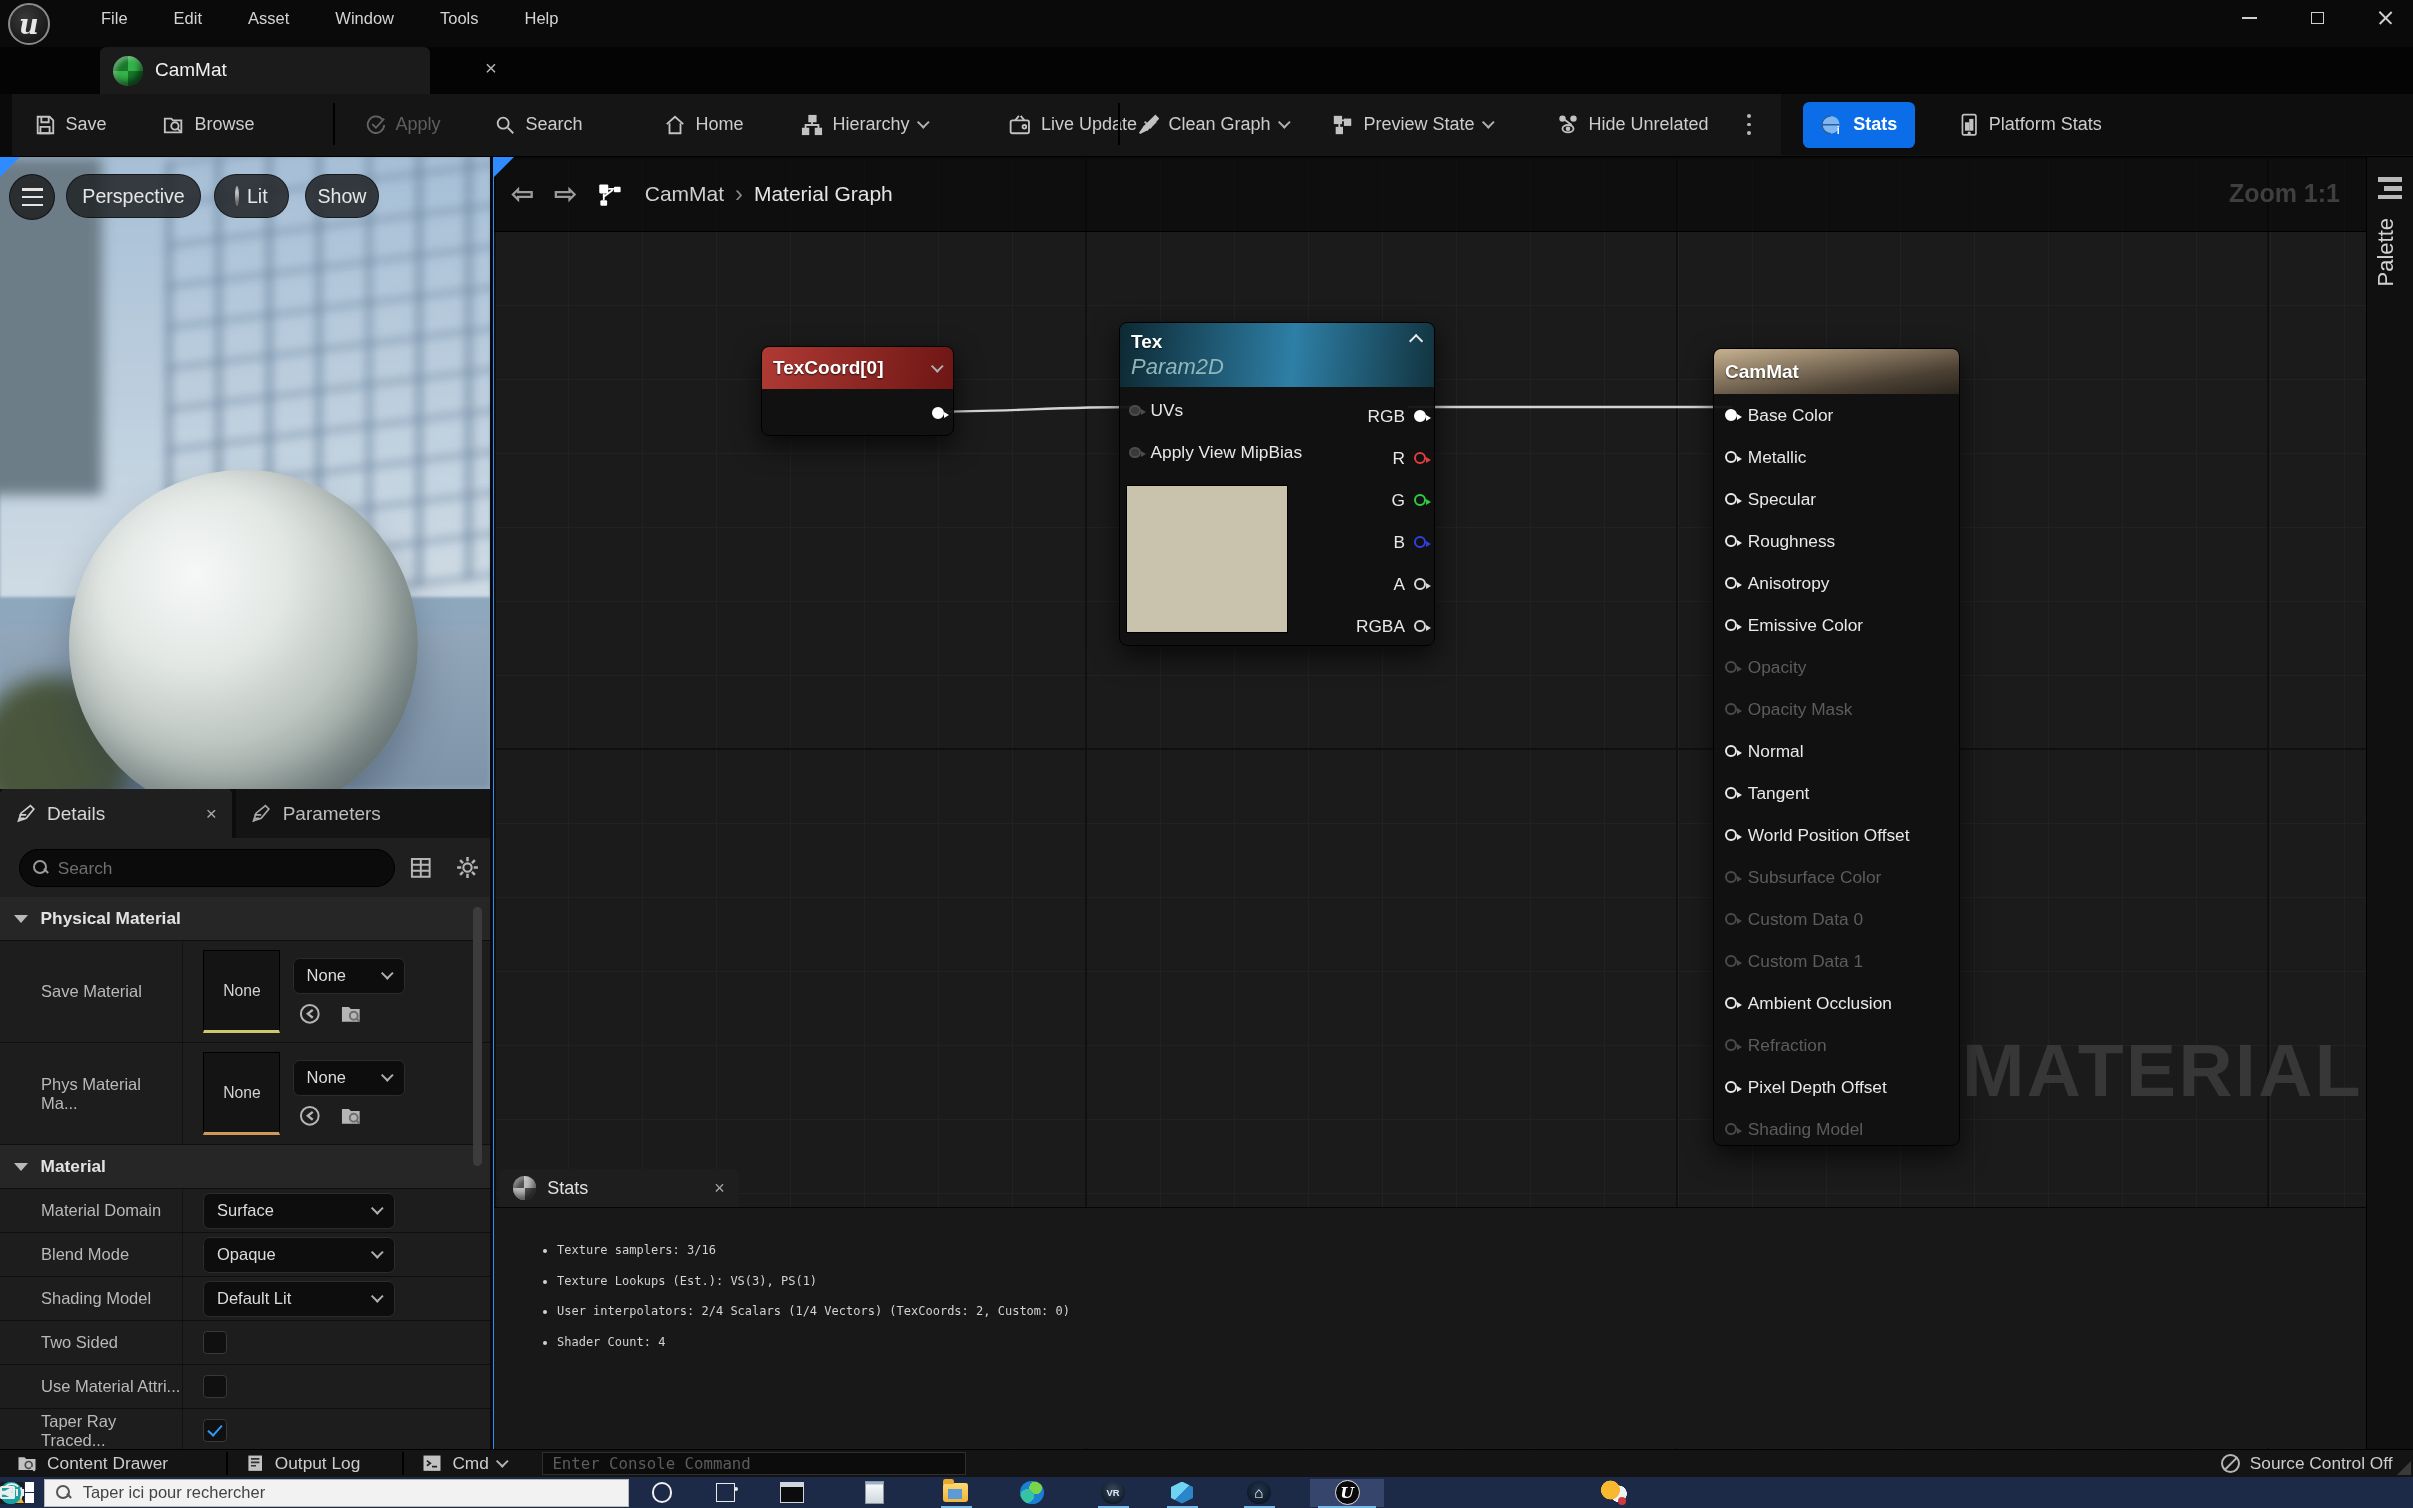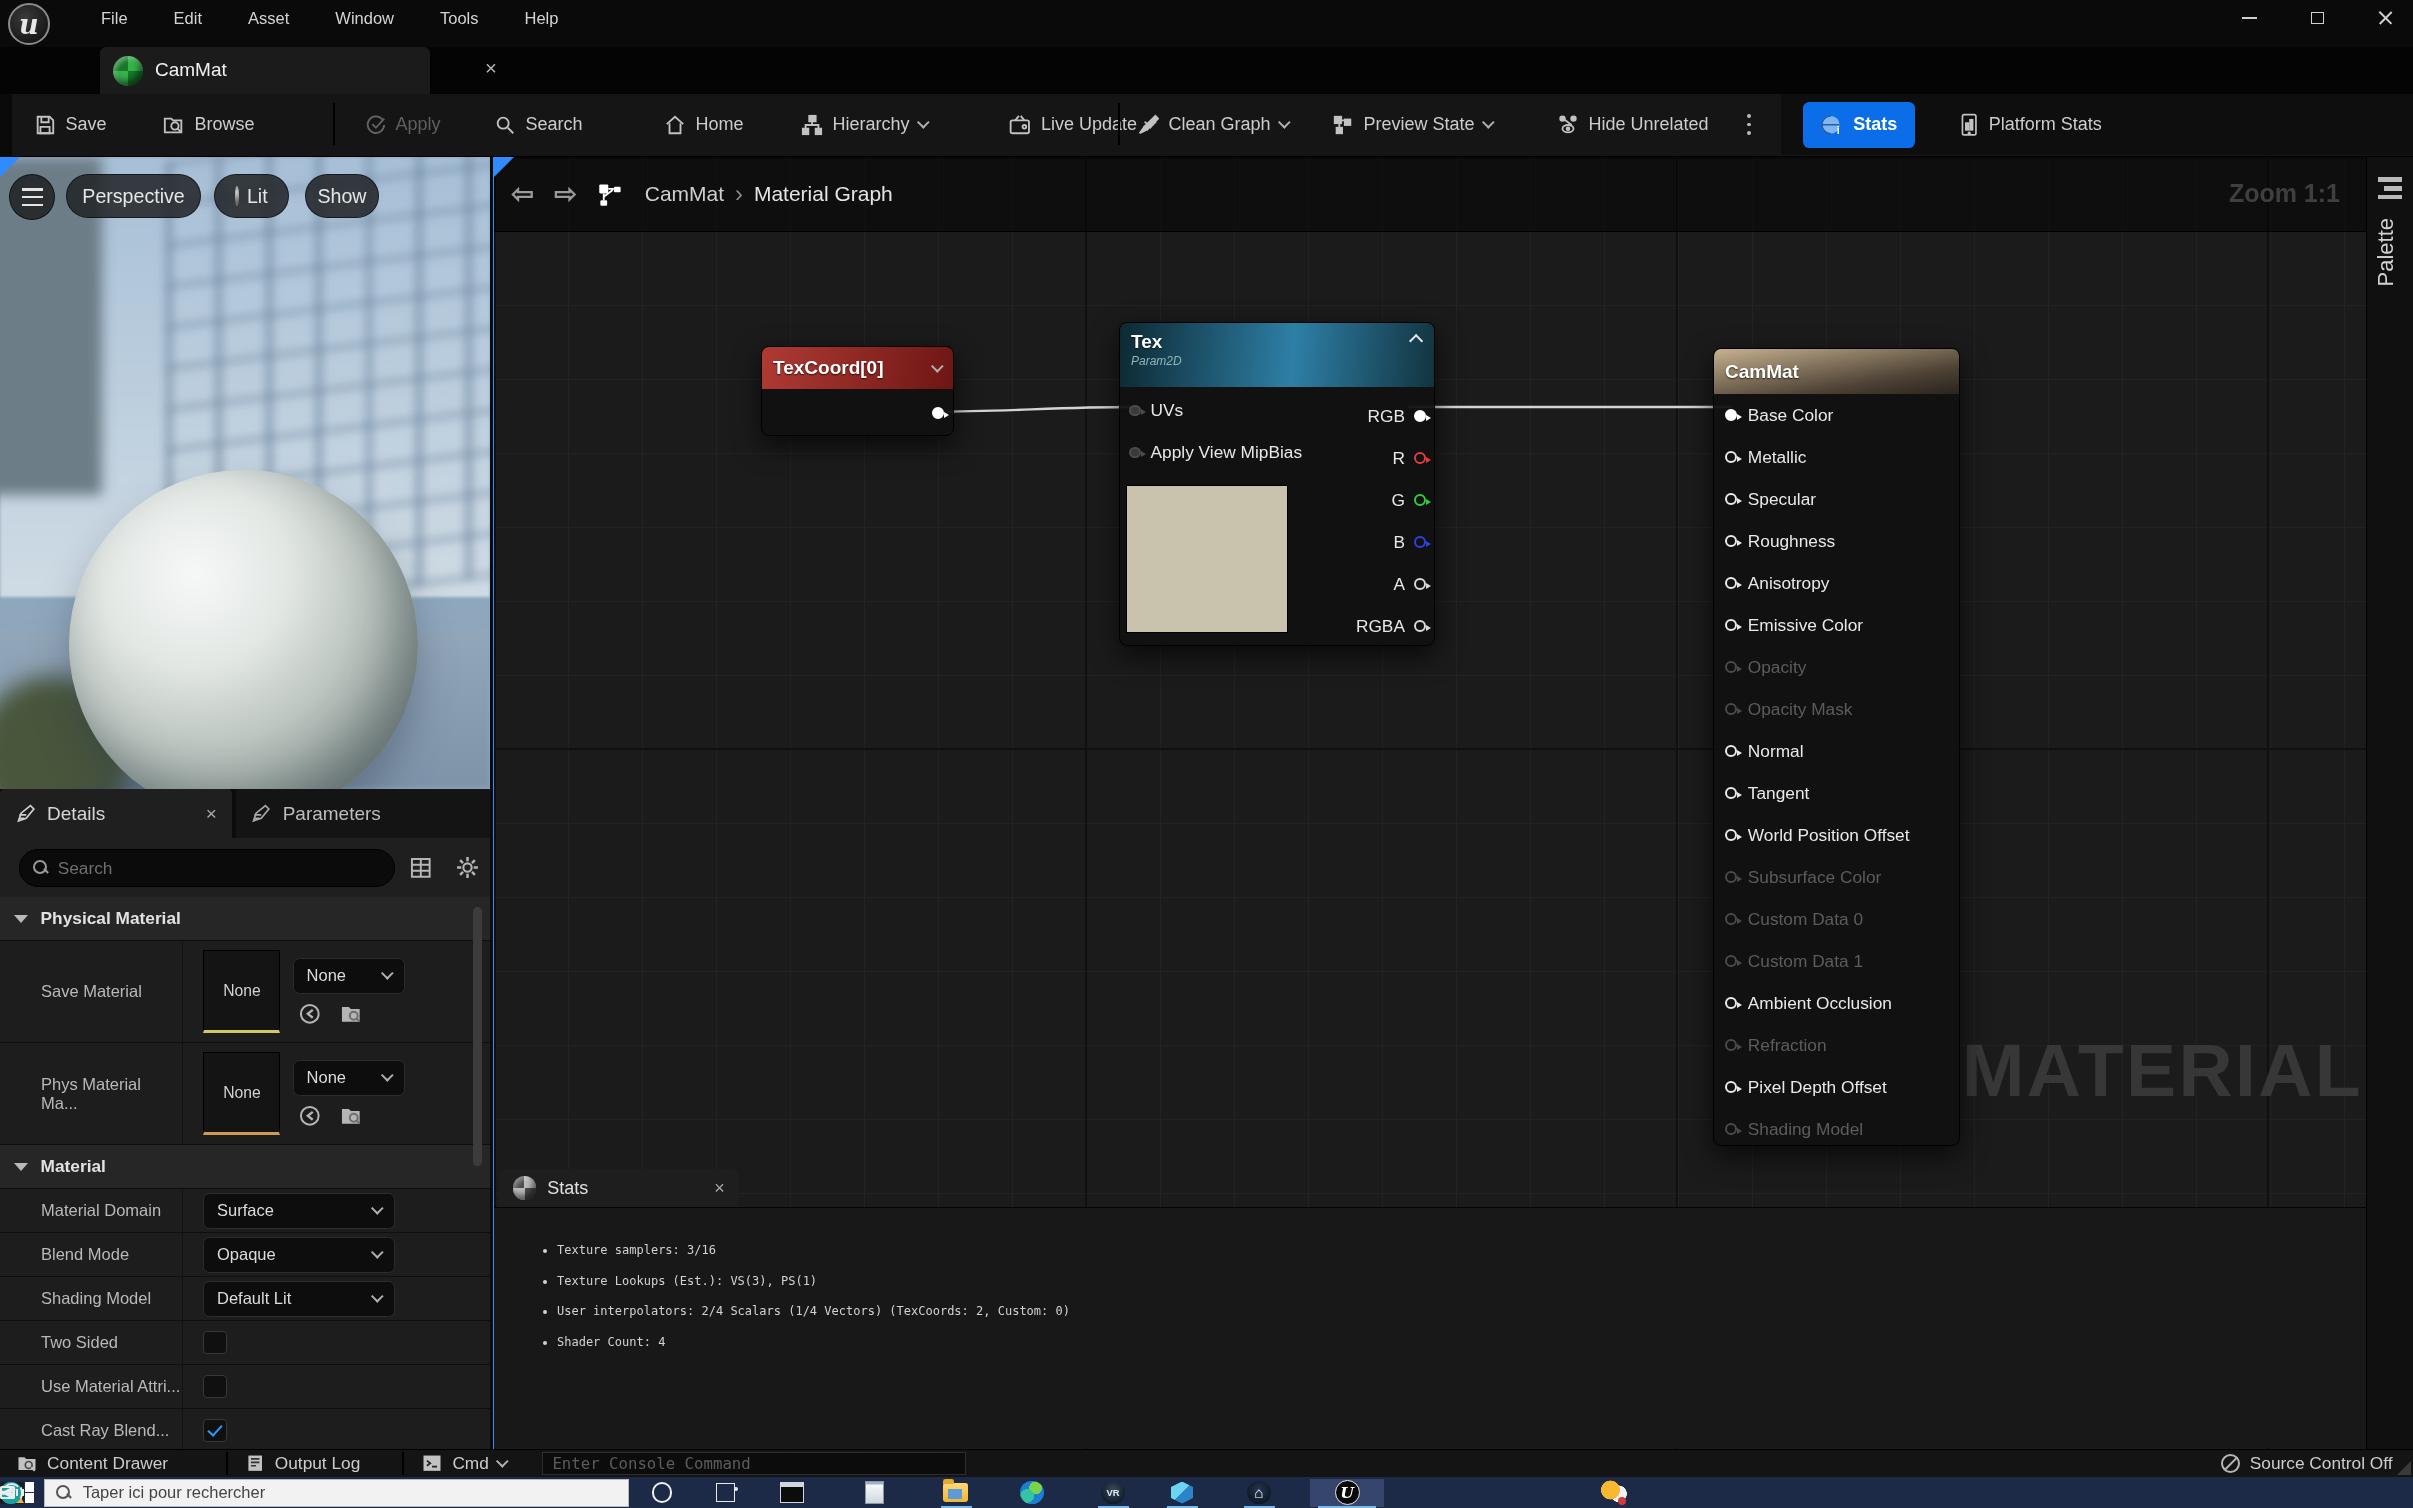--- a/index.html
+++ b/index.html
@@ -114,21 +114,21 @@
   .pin:after{content:"";position:absolute;right:-7px;top:2.7px;border-left:5.5px solid var(--pc,#9a9a9a);border-top:3.1px solid transparent;border-bottom:3.1px solid transparent;}
   .pin.filled{background:var(--pc,#fff);}
   .pin.dark{--pc:#4c4c4c;background:#3a3a3a;}
 
   .node-texcoord{left:267px;top:189px;width:193px;height:90px;}
   .node-texcoord .node-hd{background:linear-gradient(100deg,#b03a34,#6e1614);height:42px;display:flex;align-items:center;justify-content:space-between;}
   .tc-out{position:absolute;right:9.4px;top:60px;}
 
   .node-tex{left:625px;top:165px;width:316px;height:324px;}
   .node-tex .node-hd{background:linear-gradient(95deg,#0d2933,#2e7fa6 55%,#123440);height:64px;}
-  .n-sub{font-size:12px;font-style:italic;color:#8fb6bb;margin-top:1.6px;}
+  .n-sub{font-size:22px;font-style:italic;color:#8fb6bb;margin-top:1.6px;}
   .collapse-chev{position:absolute;right:12.6px;top:12.6px;width:10.2px;height:10.2px;border-left:2.7px solid #e8e8e8;border-top:2.7px solid #e8e8e8;transform:rotate(45deg);}
   .tex-in{position:absolute;left:9.4px;display:flex;align-items:center;gap:9.4px;font-size:17.3px;color:#e8e8e8;}
   .tex-outs{position:absolute;right:7.9px;top:72px;display:flex;flex-direction:column;}
   .tex-out{height:42px;display:flex;align-items:center;justify-content:flex-end;gap:9.4px;font-size:17.3px;color:#e8e8e8;}
   .tex-thumb{position:absolute;left:6.3px;top:162px;width:162px;height:148px;border:0.8px solid #000;background-color:#c9c3ae;
     background-image:radial-gradient(circle at 22% 14%,#e9e4d2 0 16%,transparent 17%),radial-gradient(circle at 60% 8%,#e4dfcb 0 13%,transparent 14%),
     radial-gradient(circle at 85% 30%,#d8d2bd 0 12%,#a9a28c 13% 14%,transparent 15%),radial-gradient(circle at 30% 45%,#d5cfba 0 10%,#a39c86 11% 12%,transparent 13%),
     radial-gradient(circle at 62% 52%,#ddd7c2 0 13%,#a8a18b 14% 15%,transparent 16%),radial-gradient(circle at 18% 72%,#d2ccb7 0 11%,#9f987f 12% 13%,transparent 14%),
     radial-gradient(circle at 50% 82%,#d8d2bd 0 12%,#a49d87 13% 14%,transparent 15%),radial-gradient(circle at 84% 74%,#dcd6c1 0 13%,#aaa38d 14% 15%,transparent 16%),
     repeating-radial-gradient(circle at 40% 60%,#c4be a9 0 4.7px,#b5ae99 4.7px 7px);}
@@ -515,21 +515,21 @@
             <span class="cb"></span>
           </div>
       </div>
       <div class="prop line">
         <div class="lbl">Use Material Attri...</div>
         <div class="val">
             <span class="cb"></span>
           </div>
       </div>
       <div class="prop line">
-        <div class="lbl">Cast Ray Blend...</div>
+        <div class="lbl">Taper Ray Traced...</div>
         <div class="val">
             <span class="cb checked"></span>
           </div>
       </div>
     </div>
     <div class="abs dt-scroll"></div>
   </div>
 
   <div class="abs graph">
     <div class="abs gr-corner"></div>

